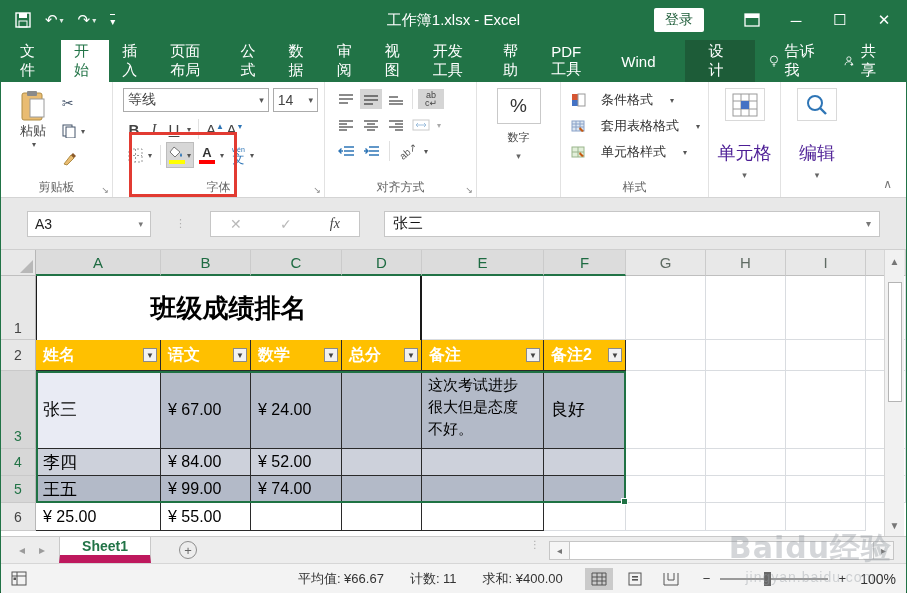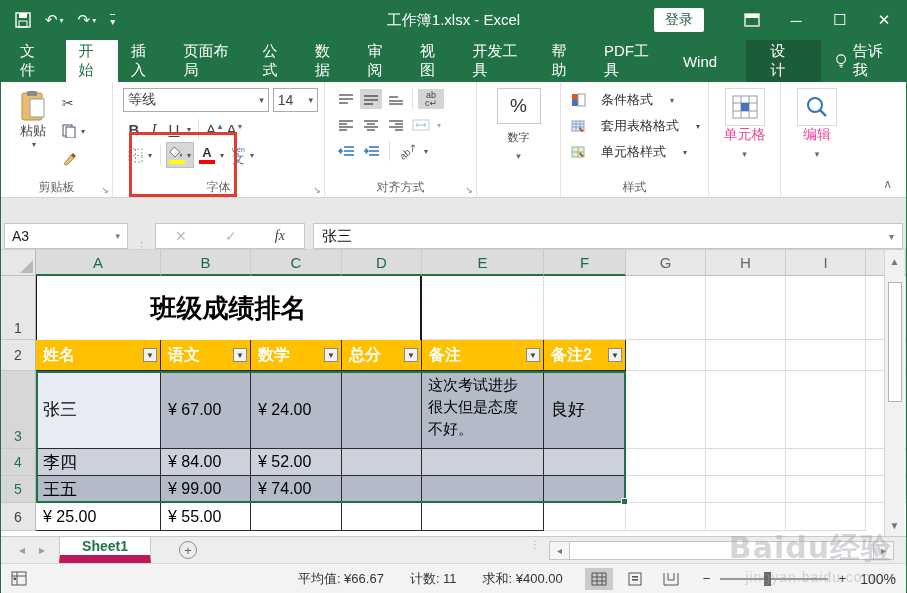--- a/index.html
+++ b/index.html
@@ -61,26 +61,26 @@
   .g-num{width:84px;display:flex;flex-direction:column;align-items:center;padding-top:6px;}
   .pctbox{width:44px;height:36px;border:1px solid #c9c9c9;background:#fff;font-size:19px;display:flex;align-items:center;justify-content:center;color:#333;}
   .g-num .glabel{font-size:11px;color:#444;margin-top:6px;}
   .g-num .gdd{font-size:9px;color:#666;margin-top:6px;}
   
   .g-style{width:148px;padding-top:5px;}
   .stybtn{display:flex;align-items:center;gap:15px;height:26px;font-size:13px;color:#333;padding-left:4px;}
   
   .g-big{width:72px;display:flex;flex-direction:column;align-items:center;padding-top:6px;}
   .bigicon{width:40px;height:38px;border:1px solid #d9d9d9;display:flex;align-items:center;justify-content:center;background:#fff;}
-  .g-big .glabel{font-size:14px;color:#ec4899;margin-top:0;}
+  .g-big .glabel{font-size:18px;color:#4c1d95;margin-top:20px;}
   .g-big .gdd{font-size:9px;color:#666;margin-top:5px;}
   .collapse{position:absolute;right:14px;bottom:6px;color:#777;font-size:12px;}
 
   
-  .fbar{height:52px;background:#e8e8e8;display:flex;align-items:flex-end;padding:0 3px;gap:8px;flex:none;border-bottom:1px solid #cfcfcf;}
+  .fbar{height:52px;background:#e8e8e8;display:flex;align-items:center;padding:0 26px;gap:24px;flex:none;border-bottom:1px solid #cfcfcf;}
   .namebox{width:124px;height:26px;background:#fff;border:1px solid #c6c6c6;display:flex;align-items:center;padding:0 7px;font-size:14px;color:#222;justify-content:space-between;}
   .namebox .ca{font-size:9px;color:#777;}
   .fdots{color:#b0b0b0;font-size:11px;letter-spacing:0;line-height:5px;text-align:center;}
   .fxbox{width:150px;height:26px;background:#fff;border:1px solid #c6c6c6;display:flex;align-items:center;justify-content:space-around;font-size:14px;}
   .dis{color:#b9b9b9;}
   .fx{font-family:"Liberation Serif",serif;font-style:italic;color:#444;}
   .finput{flex:1;height:26px;background:#fff;border:1px solid #c6c6c6;display:flex;align-items:center;padding:0 8px;font-size:15px;color:#111;justify-content:space-between;}
   .finput .ca{font-size:10px;color:#777;}
 
   
@@ -184,20 +184,28 @@
     <span class="tab">Wind</span>
     <span class="tab dark">设计</span>
     <span class="tabspacer"></span>
     <span class="tab util">
       <svg width="14" height="18" viewBox="0 0 14 18">
           <circle cx="7" cy="7" r="5" fill="none" stroke="#fff" stroke-width="1.3"></circle>
           <path d="M5 14 h4 M5.5 16 h3" stroke="#fff" stroke-width="1.2"></path>
         </svg>
       <span>告诉我</span>
     </span>
+    <span class="tab util" style="padding-right:24px;">
+      <svg width="15" height="16" viewBox="0 0 15 16">
+          <circle cx="7" cy="5" r="3" fill="none" stroke="#fff" stroke-width="1.2"></circle>
+          <path d="M1.5 14 c0-3.3 2.5-5 5.5-5 s5.5 1.7 5.5 5" fill="none" stroke="#fff" stroke-width="1.2"></path>
+          <path d="M11 11 v4 M9 13 h4" stroke="#fff" stroke-width="1.1"></path>
+        </svg>
+      <span>共享</span>
+    </span>
   </div>
 
   <div class="ribbon">
 
     <div class="rgroup g-clip">
       <div class="pastebig">
         <svg width="28" height="32" viewBox="0 0 28 32">
             <rect x="3" y="3" width="20" height="27" rx="2" fill="#e9bc72" stroke="#b08d45"></rect>
             <rect x="8" y="1" width="10" height="5" rx="1" fill="#8a8a8a"></rect>
             <rect x="11" y="9" width="14" height="18" fill="#fff" stroke="#9a9a9a"></rect>

